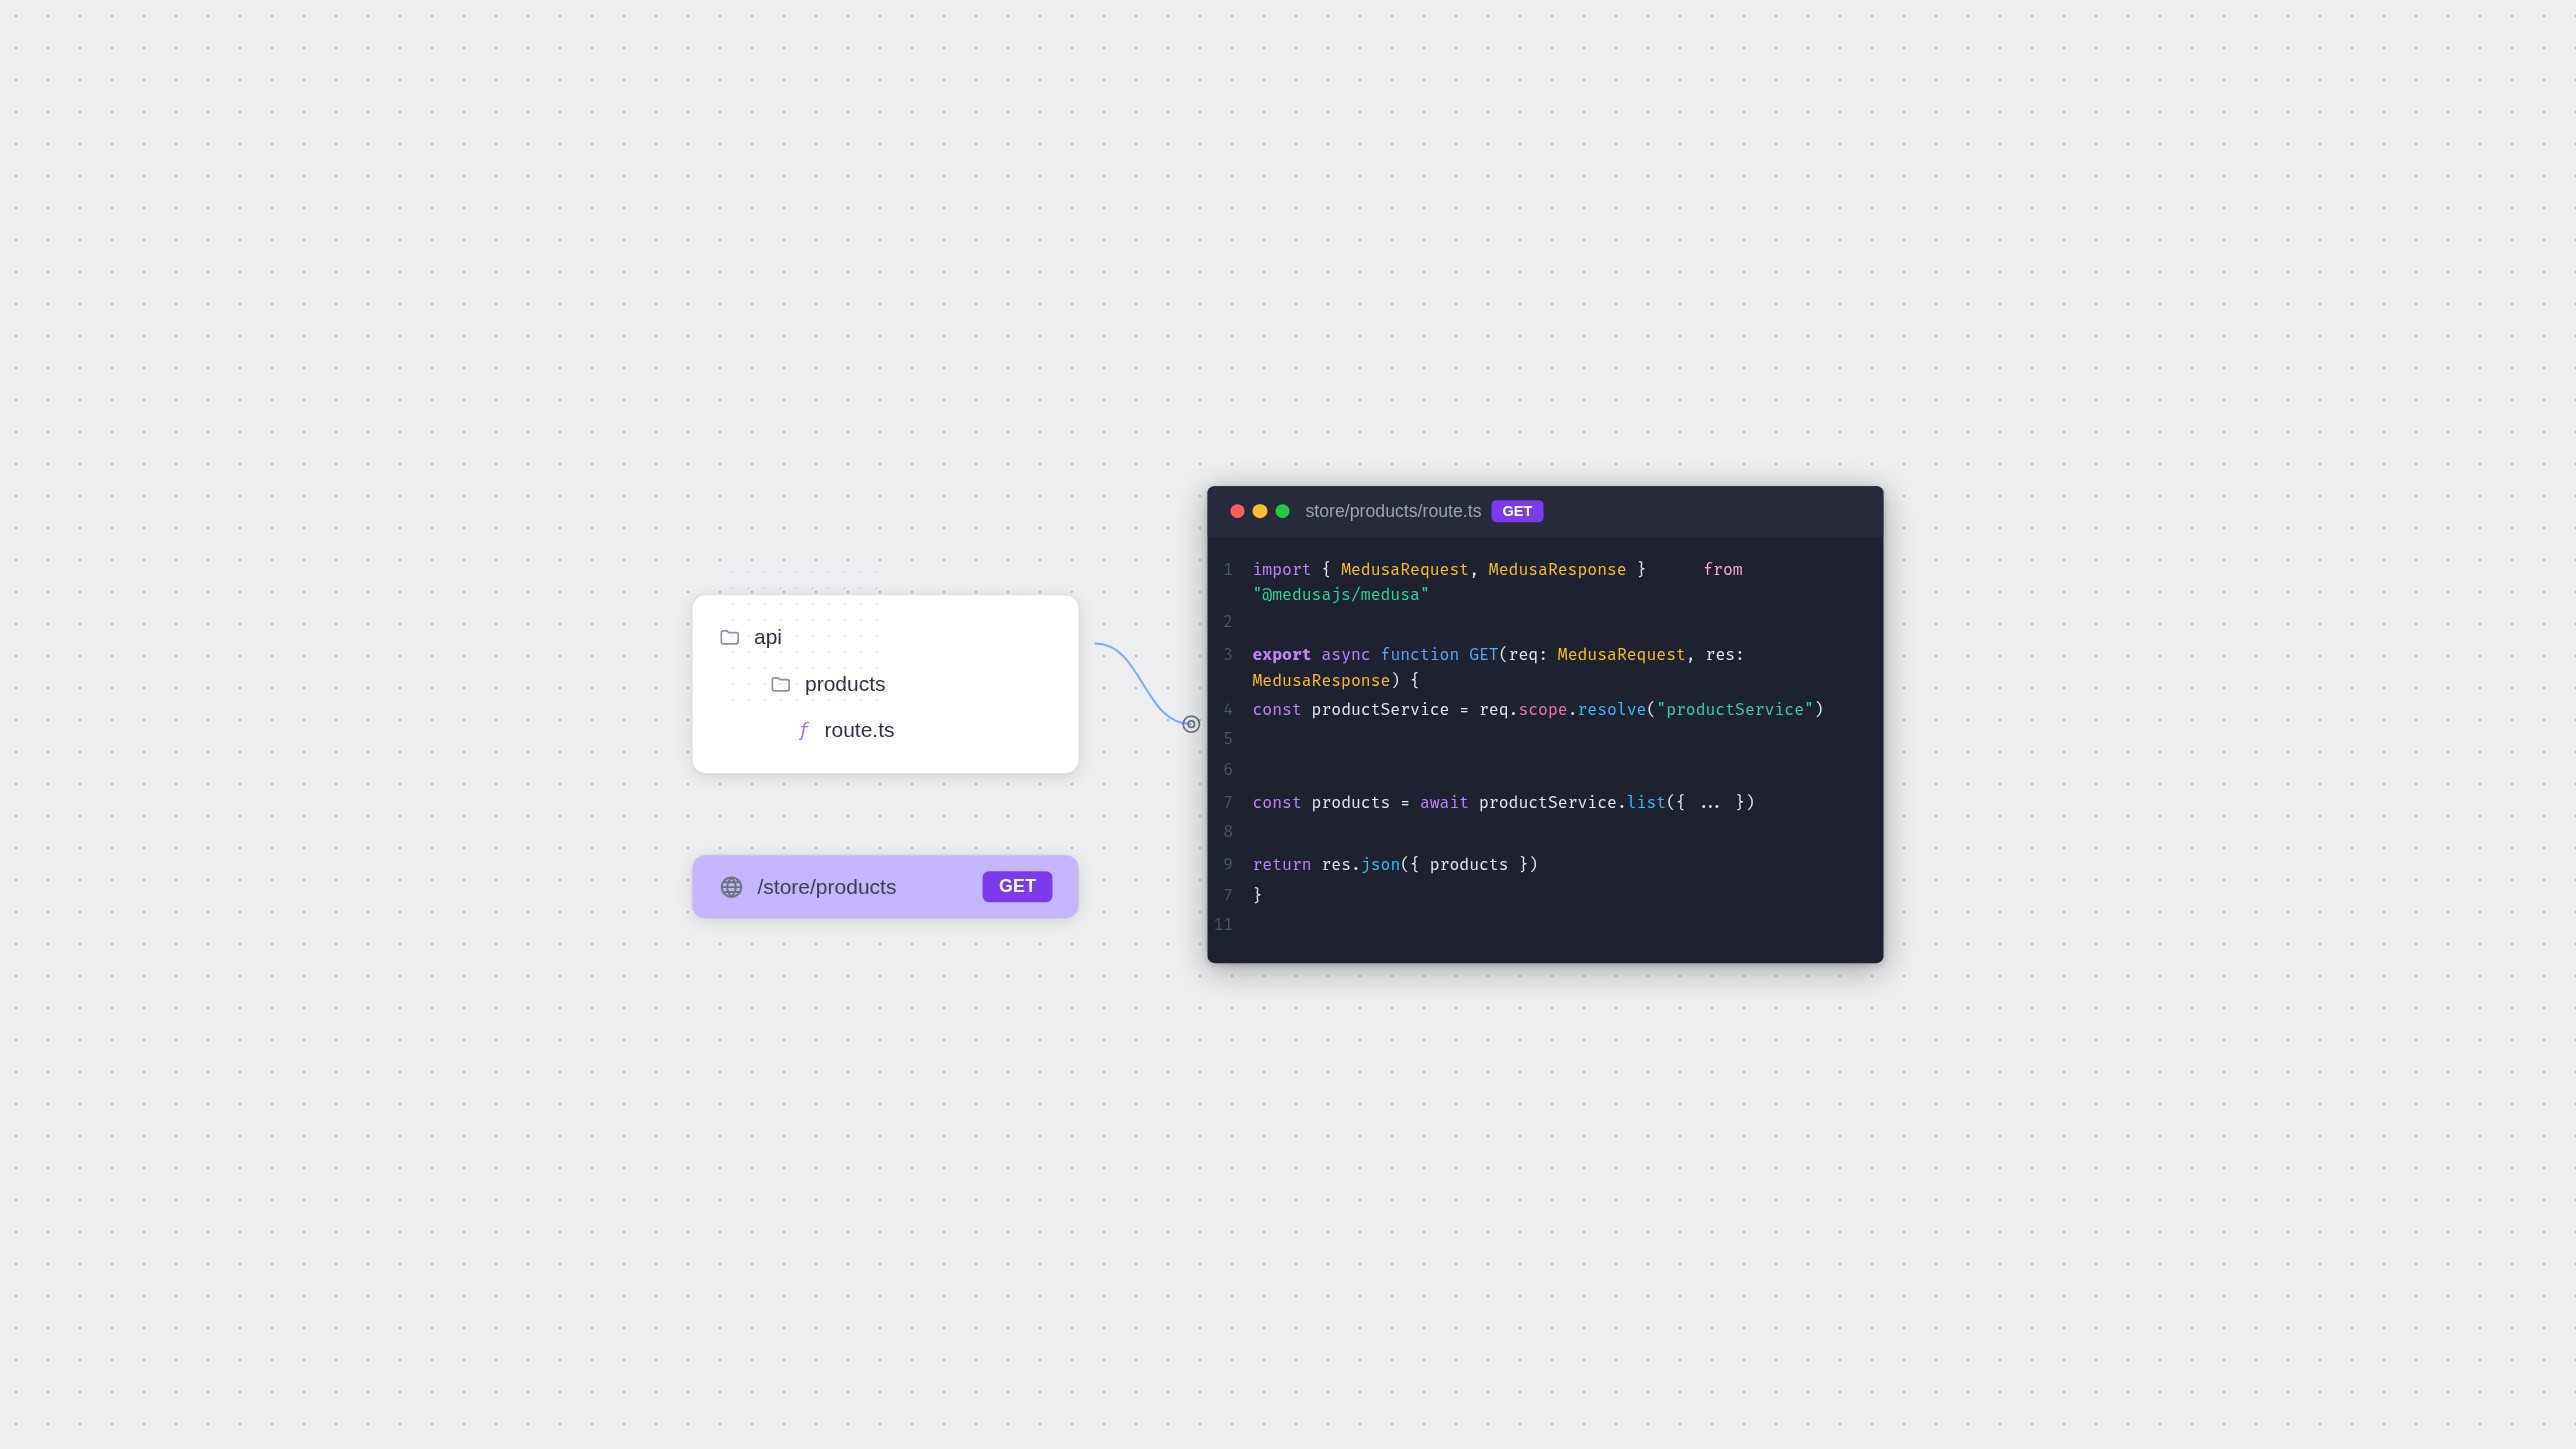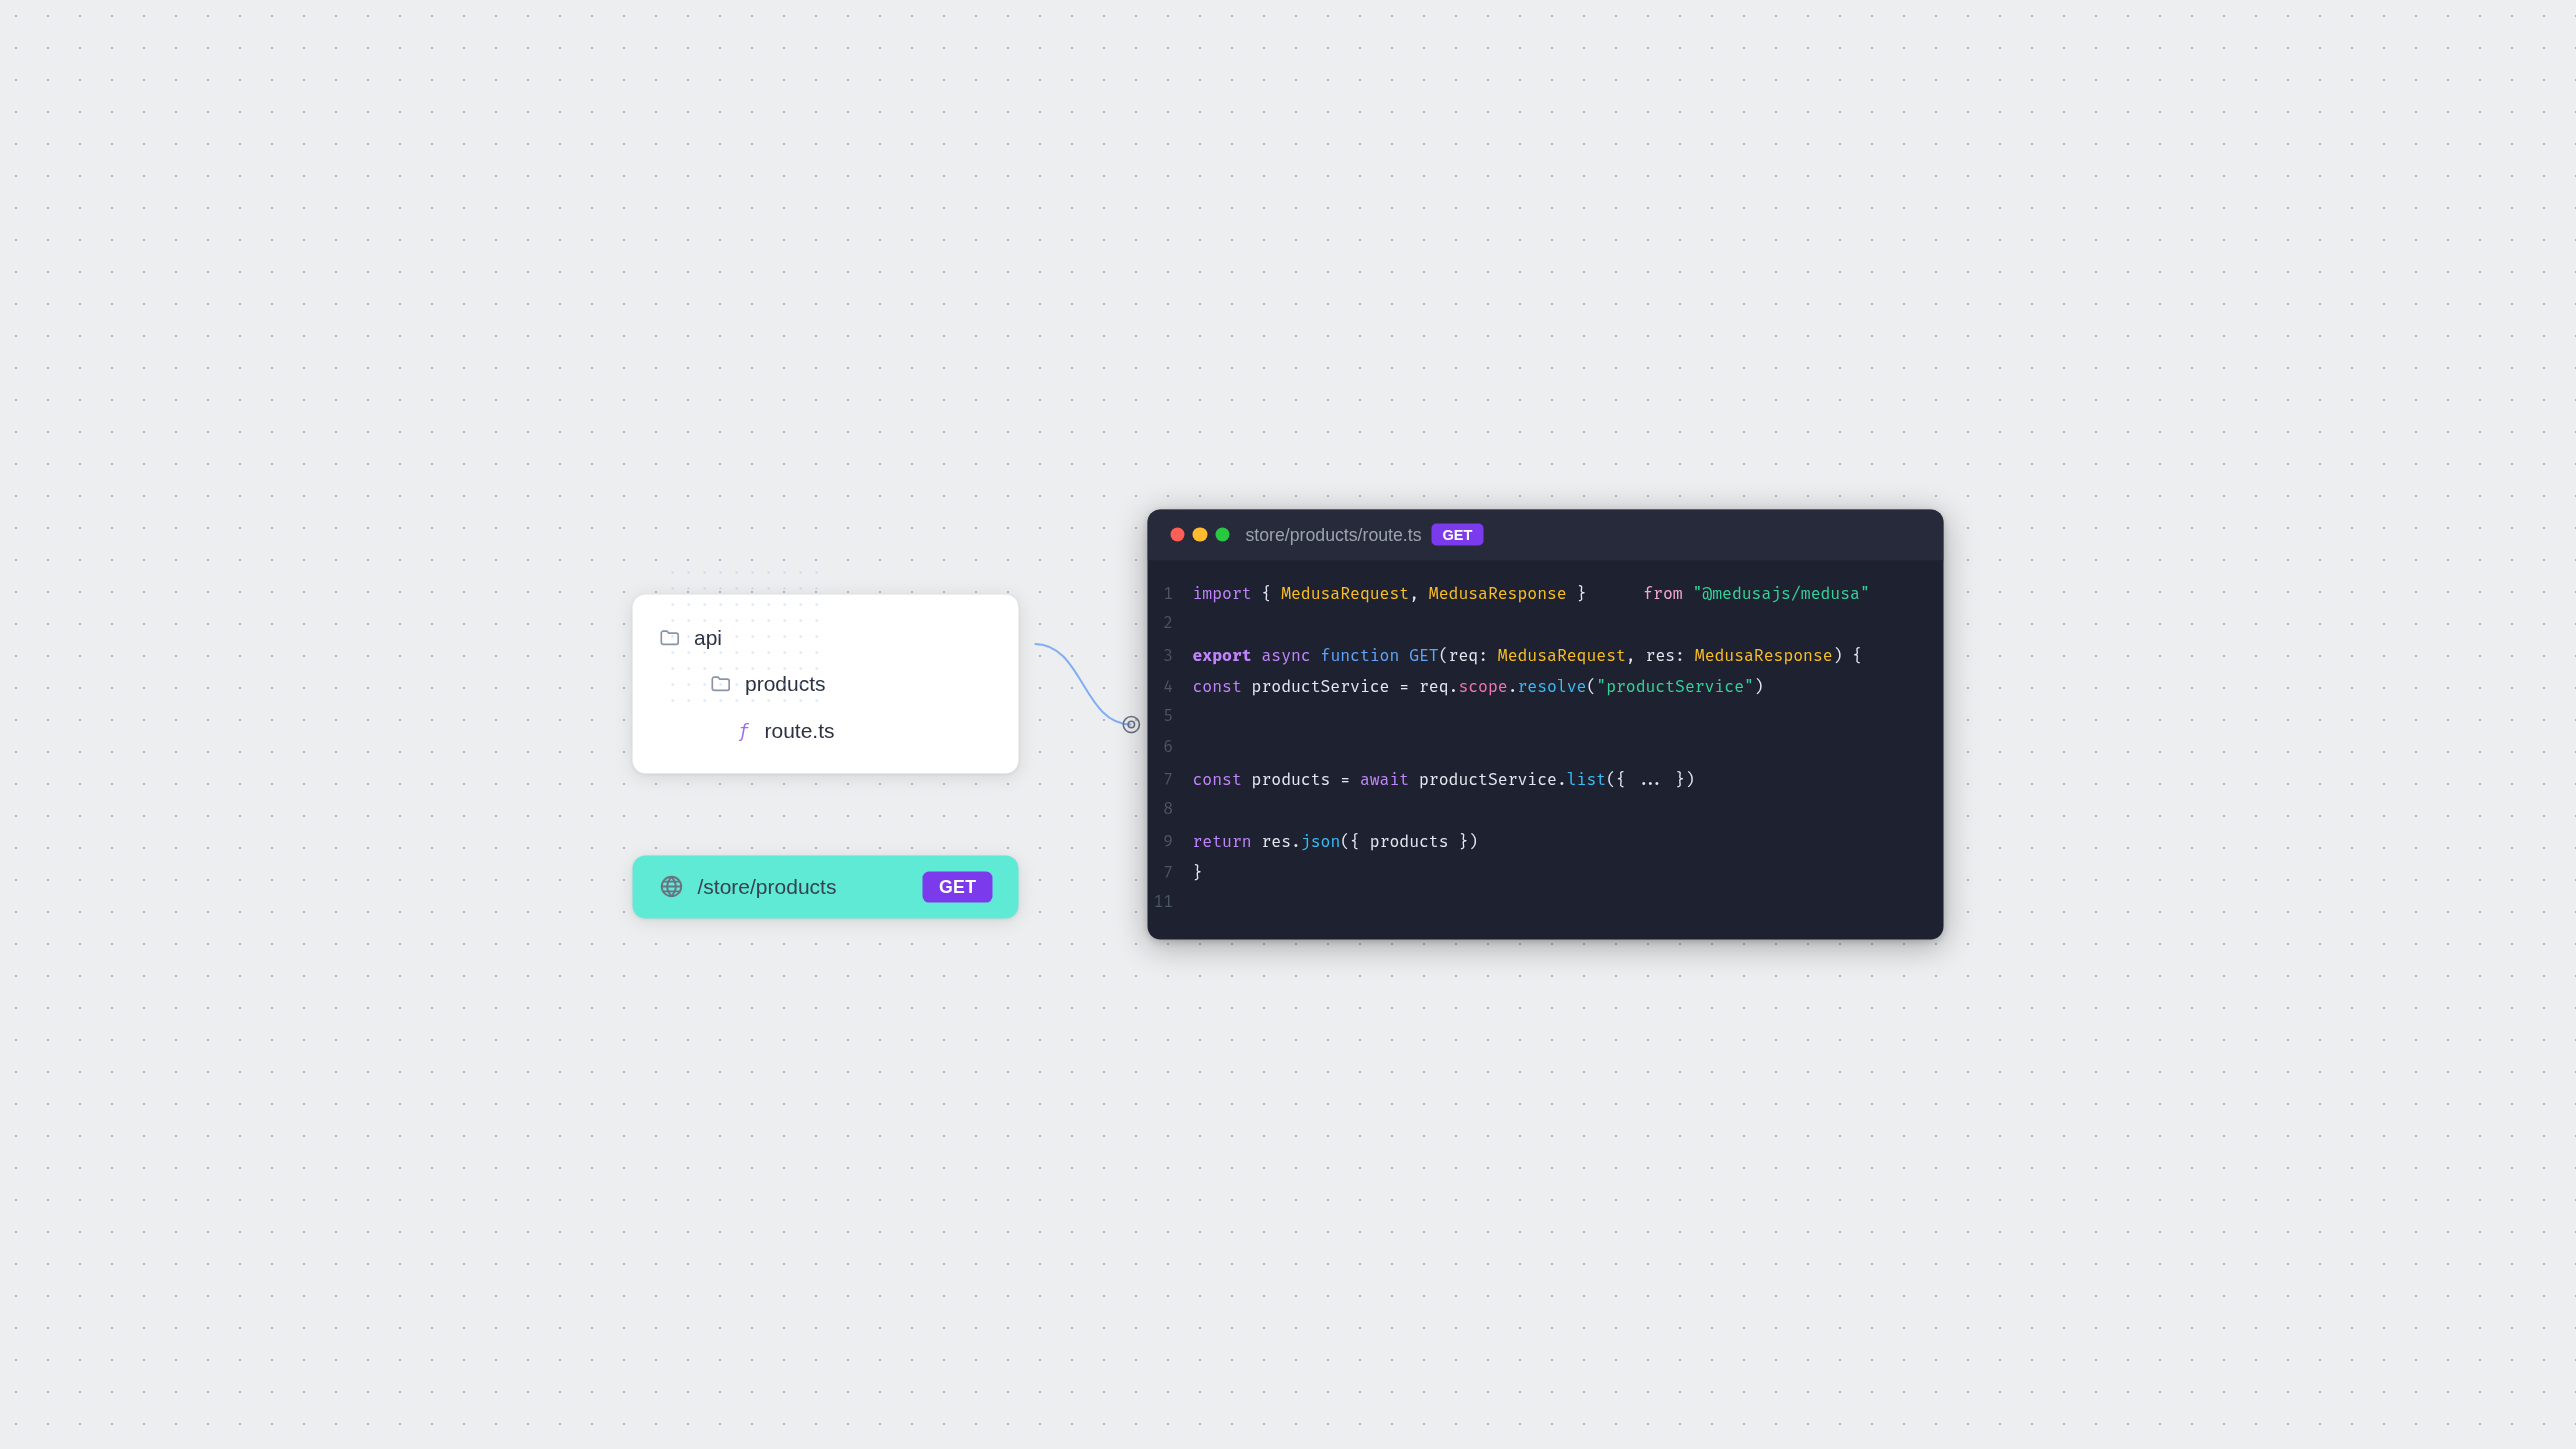--- a/index.html
+++ b/index.html
@@ -93,21 +93,21 @@
       width: 100%;
       height: 100%;
     }
 
     
     .route-badge-panel {
       position: absolute;
       bottom: -64px;
       left: 0;
       right: 0;
-      background: #5eead4;
+      background: #c4b5fd;
       border-radius: 13px;
       box-shadow: 0 3.2px 19.3px rgba(0,0,0,0.10), 0 0.8px 3.2px rgba(0,0,0,0.06);
       padding: 16px 26px;
       display: flex;
       align-items: center;
       justify-content: space-between;
       margin-top: 10px;
     }
 
     .route-badge-left {
@@ -134,23 +134,23 @@
       font-size: 17.7px;
       font-weight: 600;
       padding: 4.8px 16px;
       border-radius: 6.4px;
       letter-spacing: 0.4px;
     }
 
     
     .code-editor-panel {
       background: #1e2130;
-      border-radius: 13px;
+      border-radius: 7px;
       box-shadow: 0 6.4px 32px rgba(0,0,0,0.30), 0 1.6px 6.4px rgba(0,0,0,0.15);
-      width: 796px;
+      width: 676px;
       overflow: hidden;
       position: relative;
       z-index: 2;
     }
 
     .editor-titlebar {
       background: #262a3a;
       padding: 14.5px 22.5px;
       display: flex;
       align-items: center;

